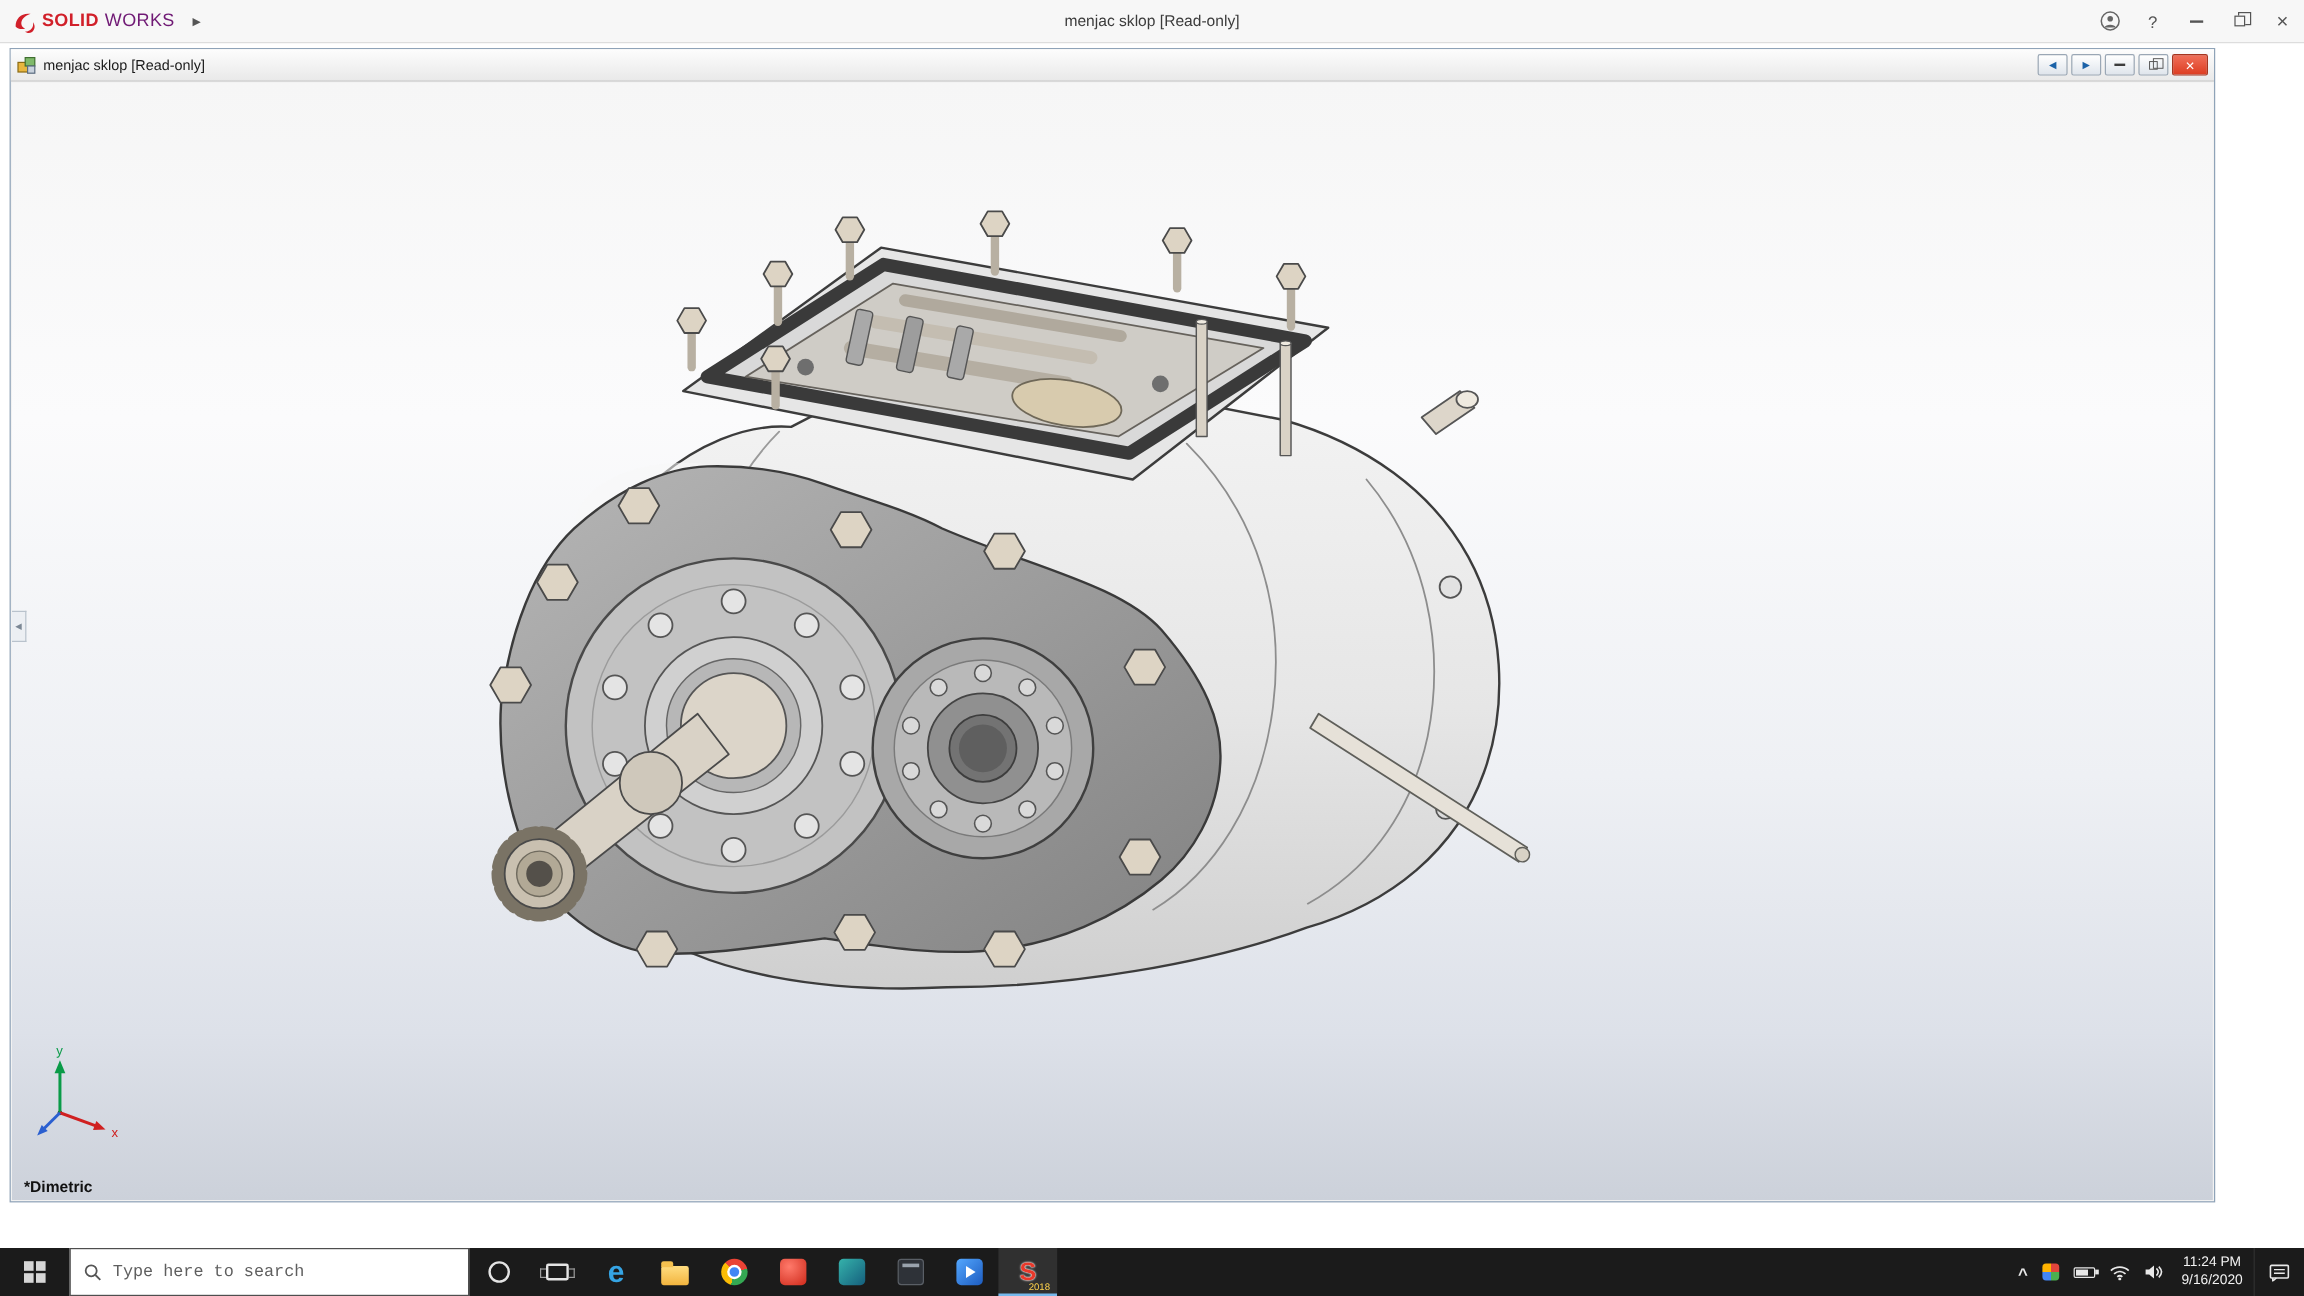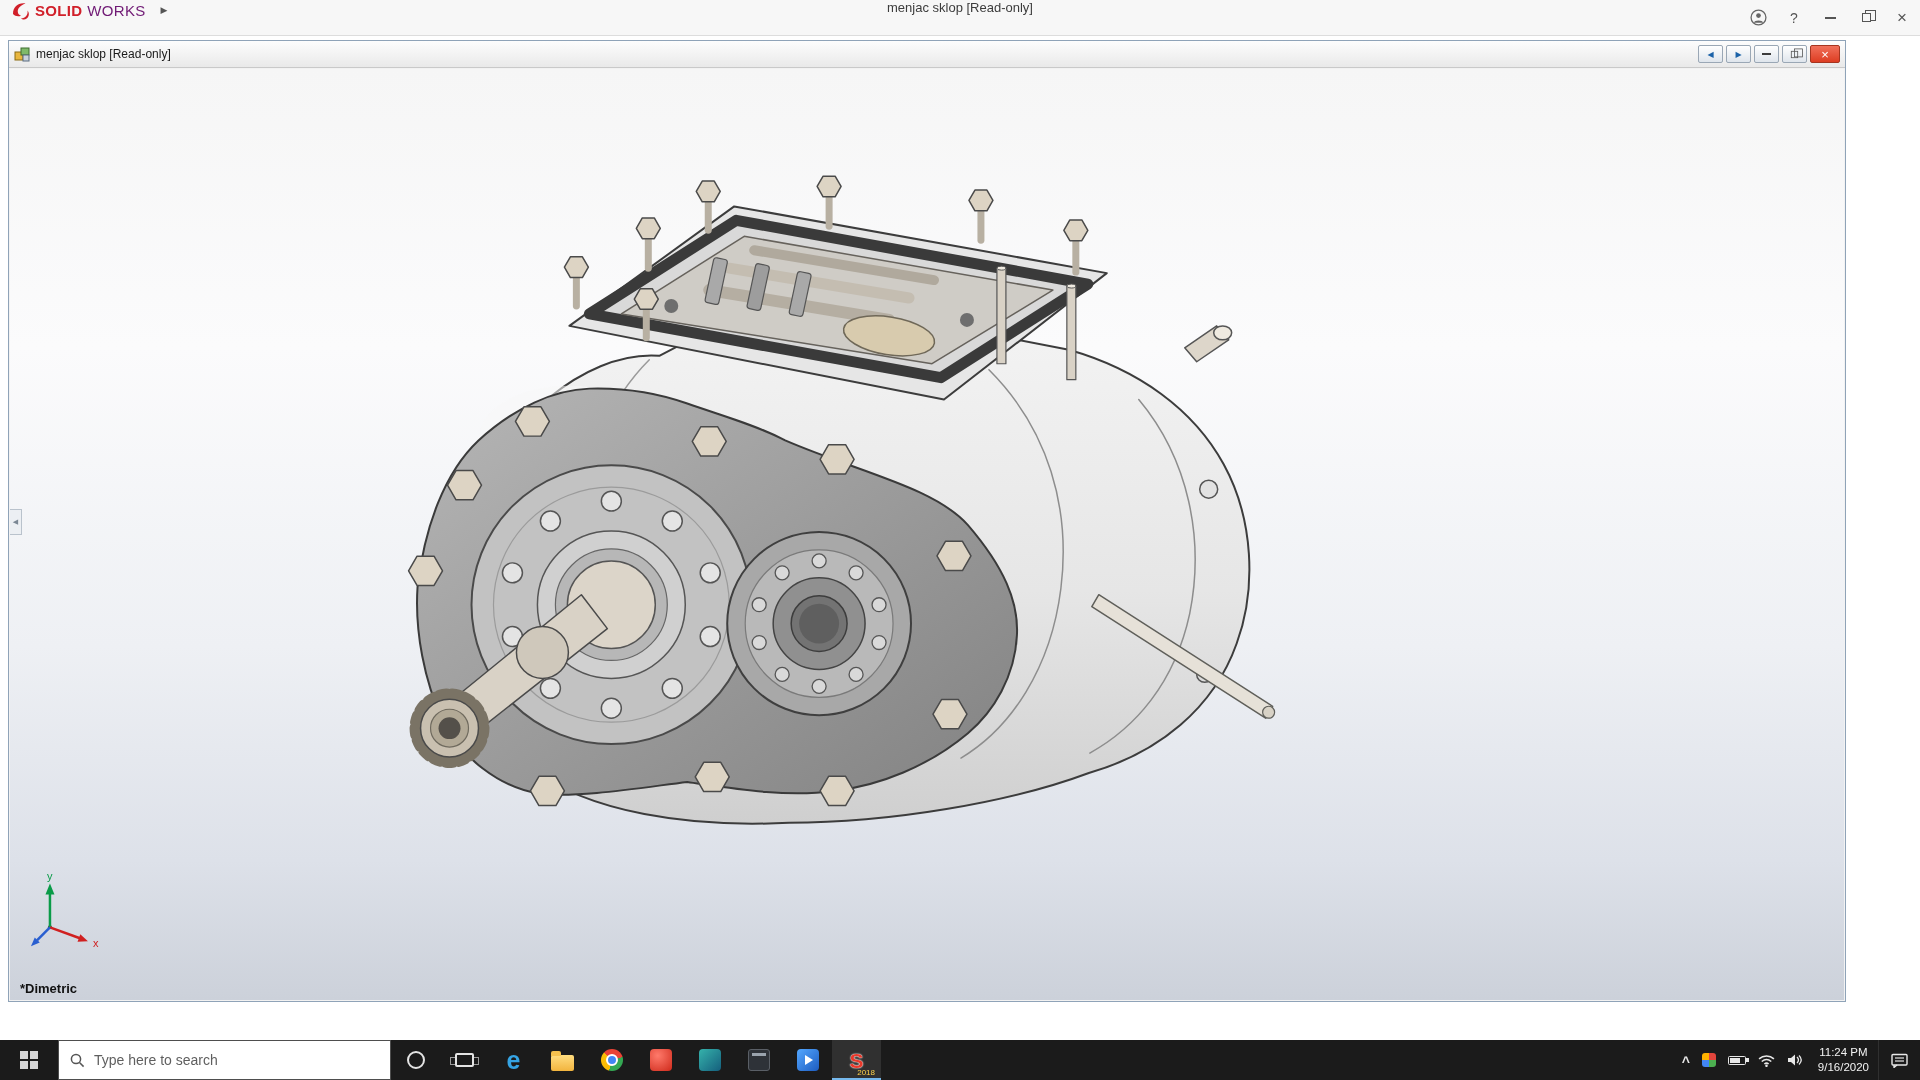--- a/index.html
+++ b/index.html
@@ -3,21 +3,21 @@
 <meta charset="utf-8">
 <style>
   * { margin:0; padding:0; box-sizing:border-box; }
   html,body { width:1920px; height:1080px; overflow:hidden;
               font-family:"Liberation Sans", sans-serif; background:#fff; }
   .app { position:relative; width:1920px; height:1080px; background:#fff; }
 
   
   .titlebar { position:absolute; top:0; left:0; right:0; height:36px;
               background:#f7f7f7; border-bottom:1px solid #ddd;
-              display:flex; align-items:flex-start; z-index:40; }
+              display:flex; align-items:center; z-index:40; }
   .brand { display:flex; align-items:center; gap:5px; padding-left:10px; min-width:230px; }
   .brand-solid { color:#d1202a; font-weight:bold; font-size:15px; letter-spacing:.3px; }
   .brand-works { color:#701a75; font-weight:normal; font-size:15px; letter-spacing:.3px; }
   .brand-arrow { color:#555; font-size:9px; margin-left:10px; }
   .app-title { position:absolute; left:50%; transform:translateX(-50%);
                font-size:13px; color:#3c3c3c; }
   .title-controls { margin-left:auto; display:flex; align-items:center; height:100%; }
   .tc-btn { width:36px; height:100%; display:flex; align-items:center; justify-content:center;
             color:#555; font-size:14px; }
   .ico-min { width:11px; height:2px; background:#555; display:inline-block; }
@@ -61,21 +61,21 @@
   
   .taskbar { position:absolute; bottom:0; left:0; right:0; height:40px; background:#1b1b1b;
              display:flex; align-items:stretch; z-index:50; }
   .tb-start { width:58px; display:flex; align-items:center; justify-content:center; }
   .win-logo { display:grid; grid-template-columns:8px 8px; grid-template-rows:8px 8px; gap:2px; }
   .win-logo span { background:#d6d6d6; }
   .tb-search { width:333px; background:#fff; border:1px solid #4e4e4e;
                display:flex; align-items:center; padding:0 11px; gap:9px; }
   .tb-search svg { flex:none; }
   .tb-search input { border:none; outline:none; background:transparent; width:100%;
-                     font-size:14px; color:#ec4899; font-family:Liberation Sans, sans-serif; }
+                     font-size:14px; color:#ec4899; font-family:Liberation Mono, monospace; }
   .tb-search input::placeholder { color:#5f5f5f; opacity:1; }
   .tb-icon { width:49px; display:flex; align-items:center; justify-content:center; position:relative; }
   .tb-icon.active { background:#303030; box-shadow:inset 0 -2px 0 #76b9ed; }
   .cortana { width:18px; height:18px; border-radius:50%; border:2px solid #e4e4e4; }
   .taskview { width:19px; height:14px; border:2px solid #e4e4e4; border-radius:2px; position:relative; }
   .taskview::before { content:""; position:absolute; left:-7px; top:2px; width:4px; height:6px;
                       border:1.5px solid #9c9c9c; border-right:none; }
   .taskview::after  { content:""; position:absolute; right:-7px; top:2px; width:4px; height:6px;
                       border:1.5px solid #9c9c9c; border-left:none; }
   .edge-e { color:#35a4e4; font-weight:bold; font-size:25px; line-height:1; }

